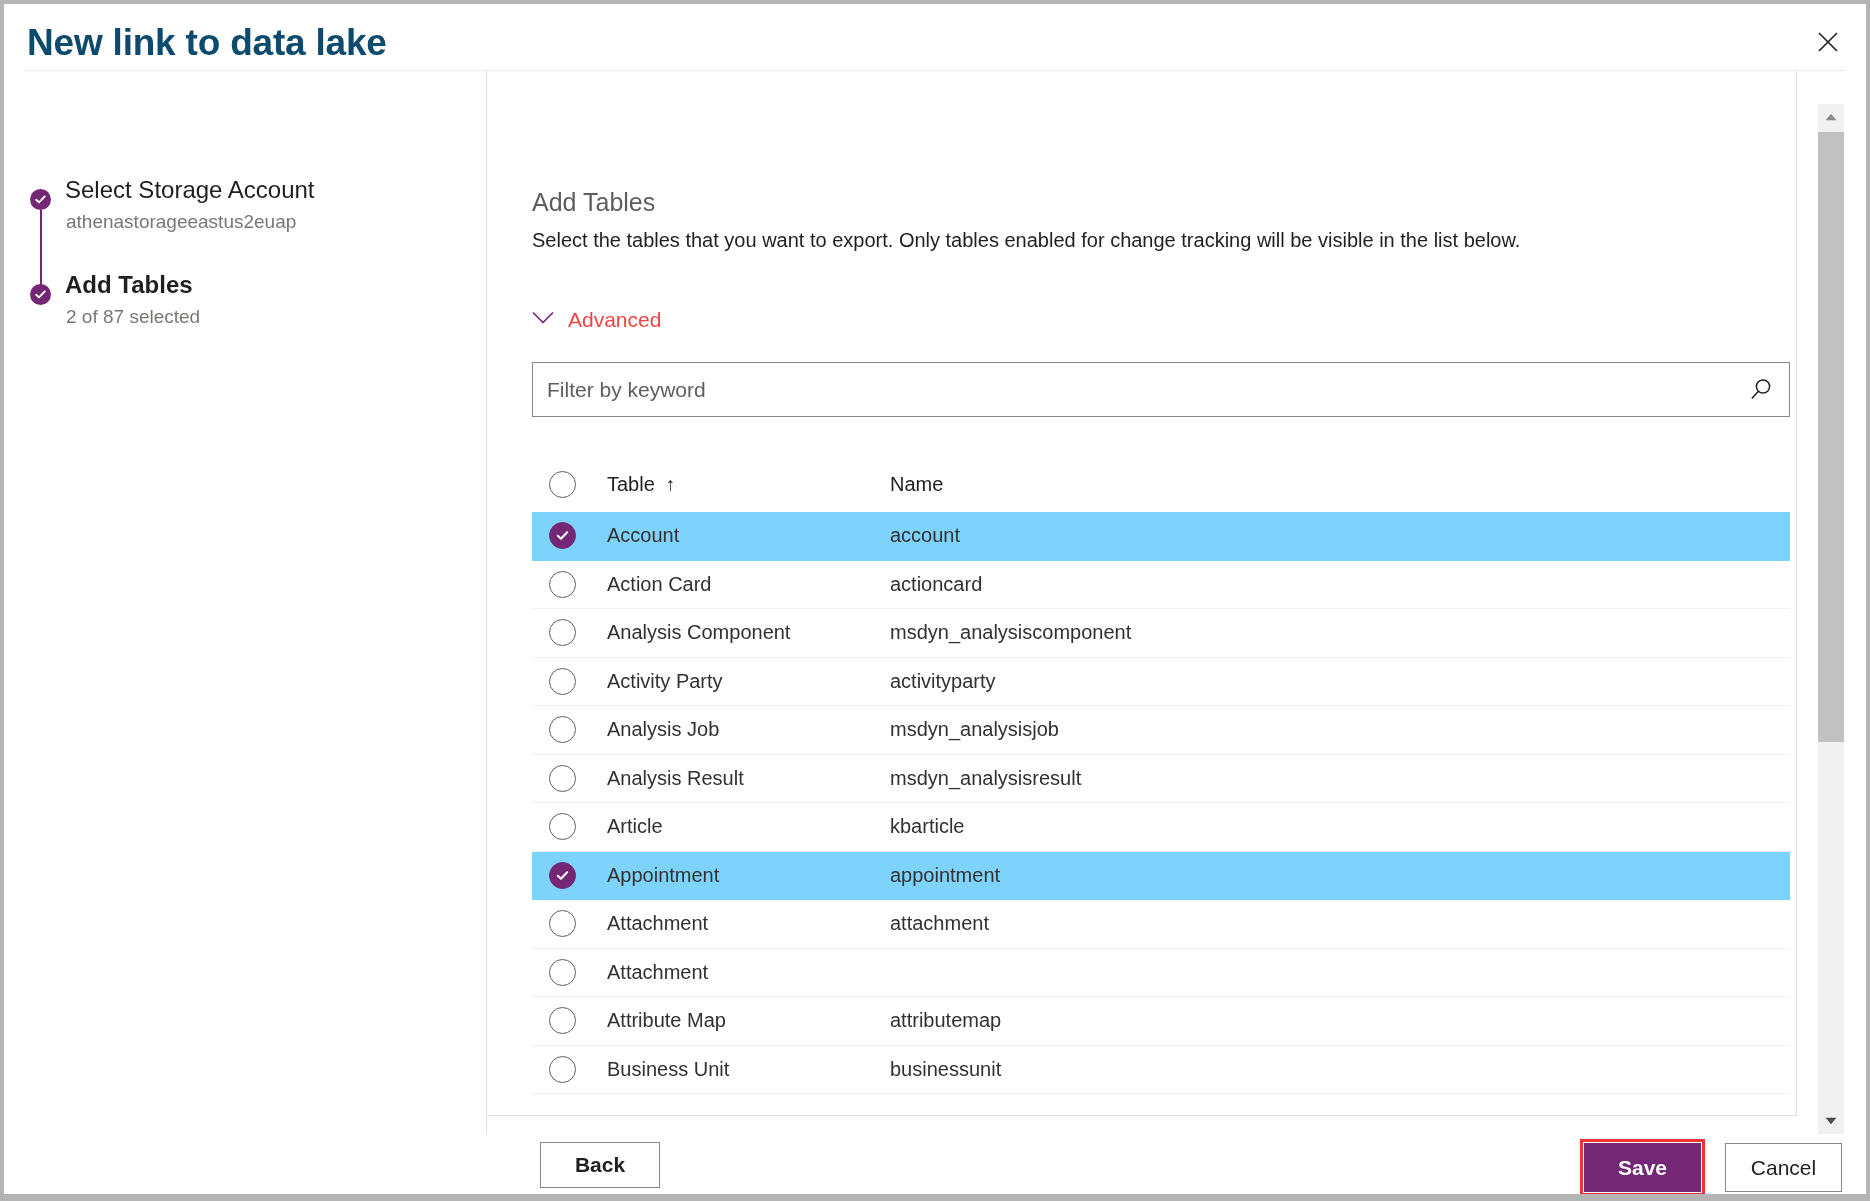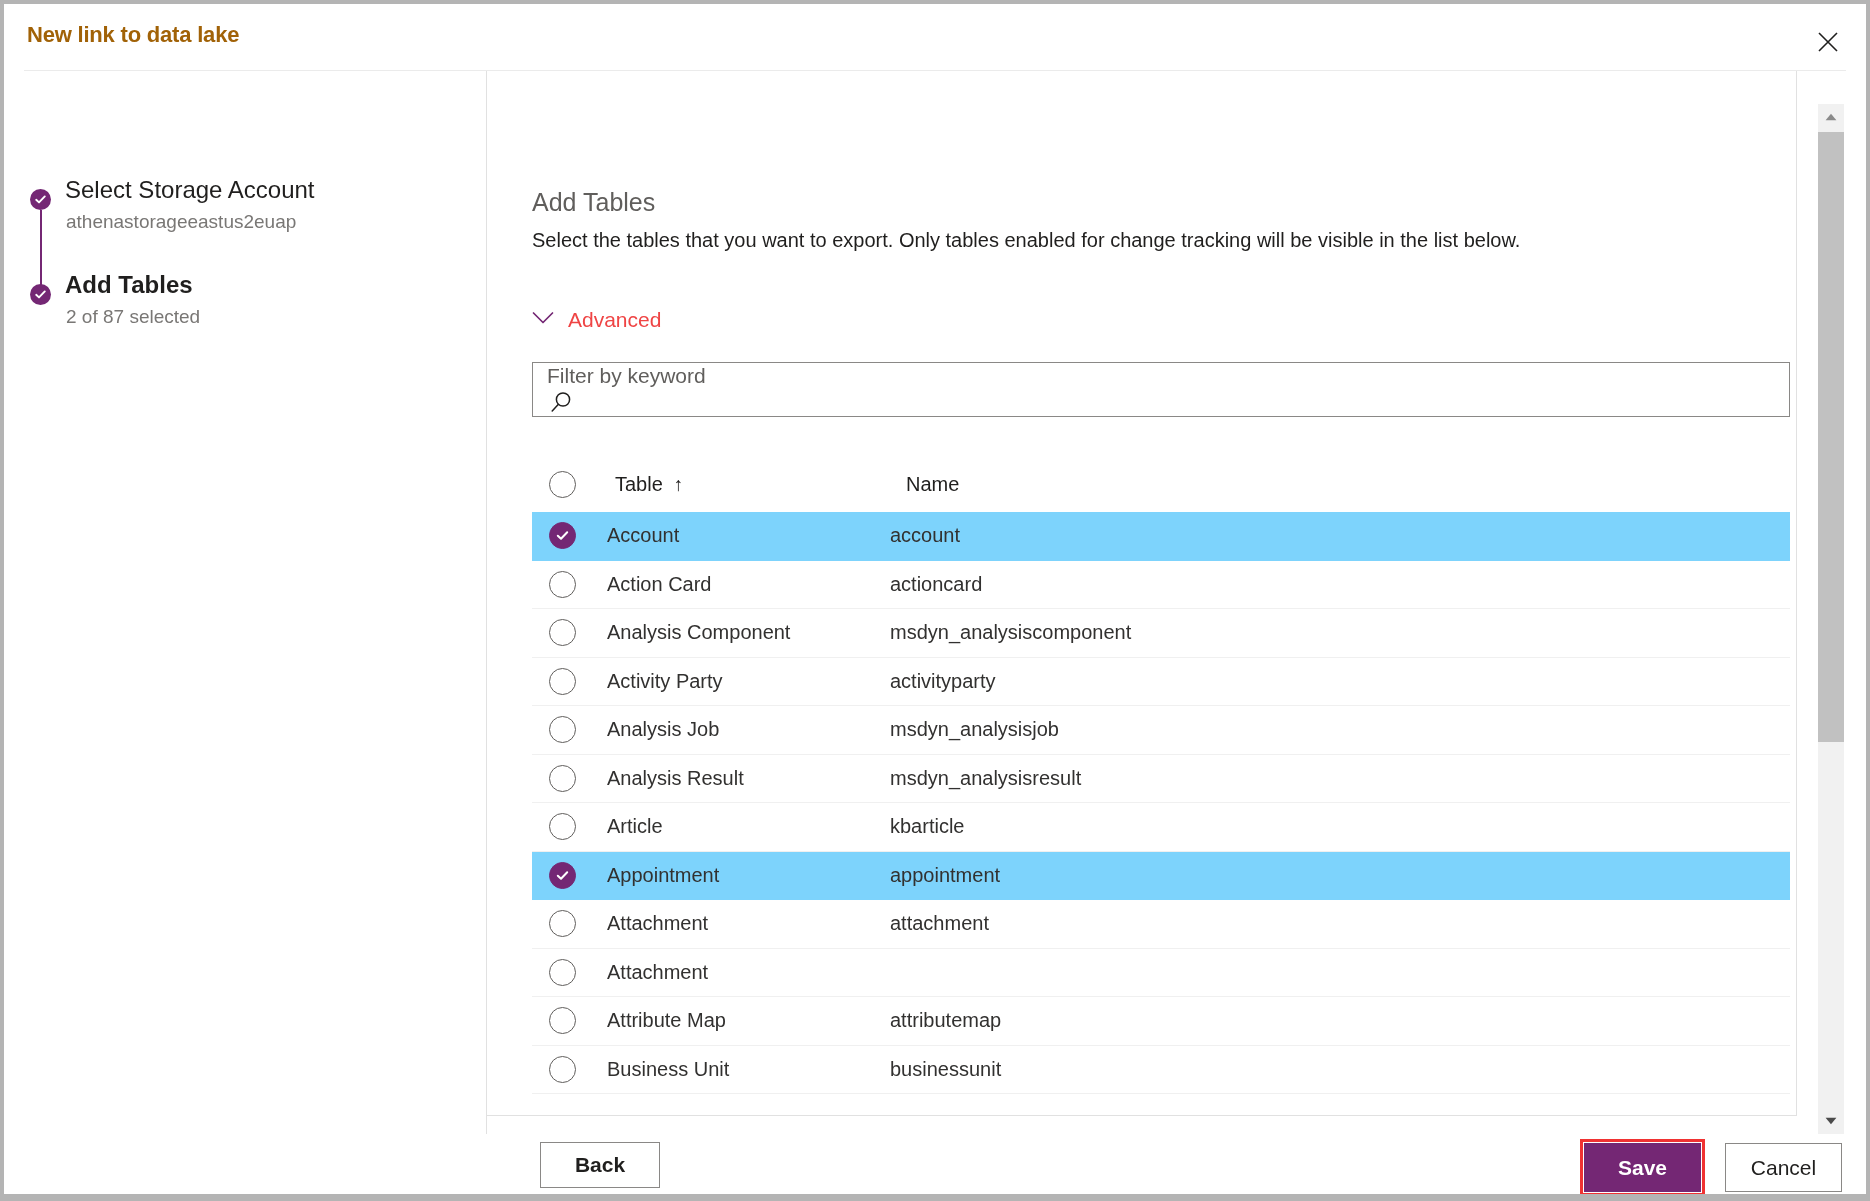--- a/index.html
+++ b/index.html
@@ -29,23 +29,23 @@
     position: absolute;
     left: 0; top: 0;
     width: 1862px;
     height: 66px;
     background: #ffffff;
   }
   .dlg-title {
     position: absolute;
     left: 23px;
     top: 18px;
-    font-size: 22px;
+    font-size: 37px;
     font-weight: 600;
-    color: #a16207;
+    color: #0c4a6e;
     letter-spacing: -0.2px;
     white-space: nowrap;
   }
   .close-btn {
     position: absolute;
     right: 16px;
     top: 18px;
     width: 44px;
     height: 40px;
     display: flex;
@@ -183,22 +183,21 @@
   .search-wrap {
     position: absolute;
     left: 45px;
     top: 291px;
     width: 1258px;
     height: 55px;
     border: 1px solid #8a8886;
     box-sizing: border-box;
     background: #ffffff;
     display: flex;
-    align-items: flex-start;
-    flex-direction: column;
+    align-items: flex-end;
   }
   .search-input {
     flex: 1 1 auto;
     border: none;
     outline: none;
     background: transparent;
     font-family: "Liberation Sans", sans-serif;
     font-size: 21px;
     color: #323130;
     padding: 0 14px 0 14px;
@@ -259,21 +258,20 @@
     flex: 1 1 auto;
     font-size: 20px;
     color: #323130;
     white-space: nowrap;
     overflow: hidden;
   }
   .tbl-head .cell-table,
   .tbl-head .cell-name {
     color: #201f1e;
     font-size: 20px;
-    margin-left: 8px;
   }
   .sort-caret {
     margin-left: 11px;
     font-size: 19px;
     color: #201f1e;
   }
   .cbx {
     width: 27px;
     height: 27px;
     border-radius: 50%;

